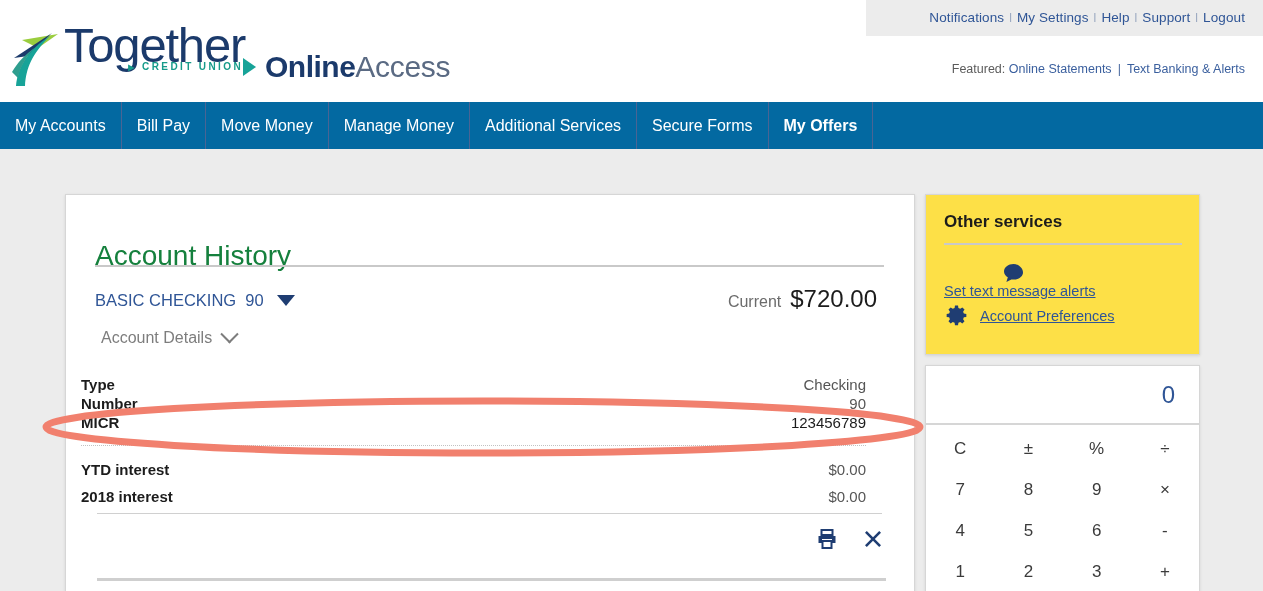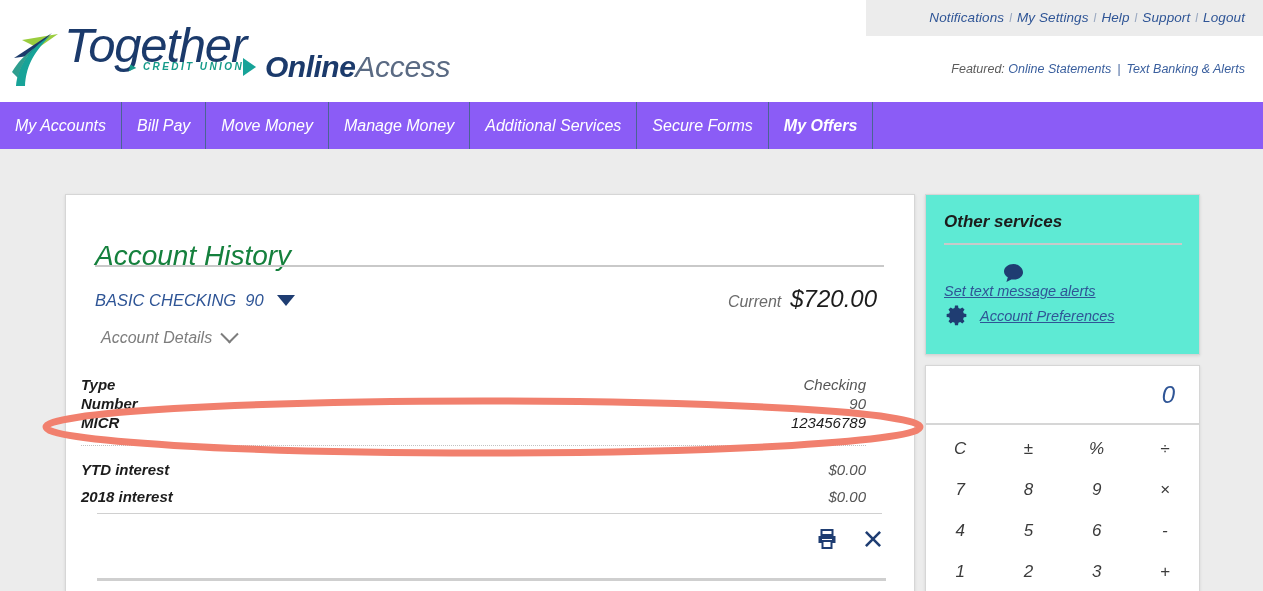--- a/index.html
+++ b/index.html
@@ -5,21 +5,21 @@
 <style>
   * { box-sizing: border-box; }
   html, body {
     margin: 0; padding: 0;
     width: 1263px; height: 591px;
     overflow: hidden;
     background: #ffffff;
     font-family: "Liberation Sans", sans-serif;
   }
 
-  #page { position: relative; width: 1263px; height: 508px; background: #ffffff; font-style: italic; }
+  #page { position: relative; width: 1263px; height: 508px; background: #ffffff; }
 
   
   .util-bar {
     position: absolute;
     top: 0; left: 866px;
     width: 397px; height: 36px;
     background: #ececec;
   }
   .util-links {
     position: absolute;
@@ -88,21 +88,21 @@
     margin-right: 9px;
   }
   .oa-online { font-size: 30px; font-weight: bold; color: #1b3a6b; letter-spacing: -0.5px;}
   .oa-access { font-size: 30px; font-weight: 400; color: #5a6a83; letter-spacing: -0.3px;}
 
   
   .mainnav {
     position: absolute;
     left: 0; top: 102px;
     width: 1263px; height: 47px;
-    background: #8b5cf6;
+    background: #0369a1;
     display: flex;
     align-items: stretch;
   }
   .nav-item {
     display: flex; align-items: center;
     padding: 0 15px;
     color: #ffffff;
     font-size: 16px;
     border-right: 1px solid #4a6494;
     white-space: nowrap;
@@ -230,21 +230,21 @@
     left: 31px; top: 383px;
     width: 789px; height: 3px;
     background: #cfcfcf;
   }
 
   
   .card-services {
     position: absolute;
     left: 925px; top: 194px;
     width: 275px; height: 161px;
-    background: #5eead4;
+    background: #fde047;
     border: 1px solid #d6d6d6;
     box-shadow: 0 1px 3px rgba(0,0,0,0.10);
   }
   .svc-title {
     position:absolute; left: 18px; top: 17px;
     font-size: 17px; font-weight: bold; color: #1c1c1c;
   }
   .svc-rule {
     position:absolute; left: 18px; top: 48px;
     width: 238px; height: 2px; background: #c9c9c9;

